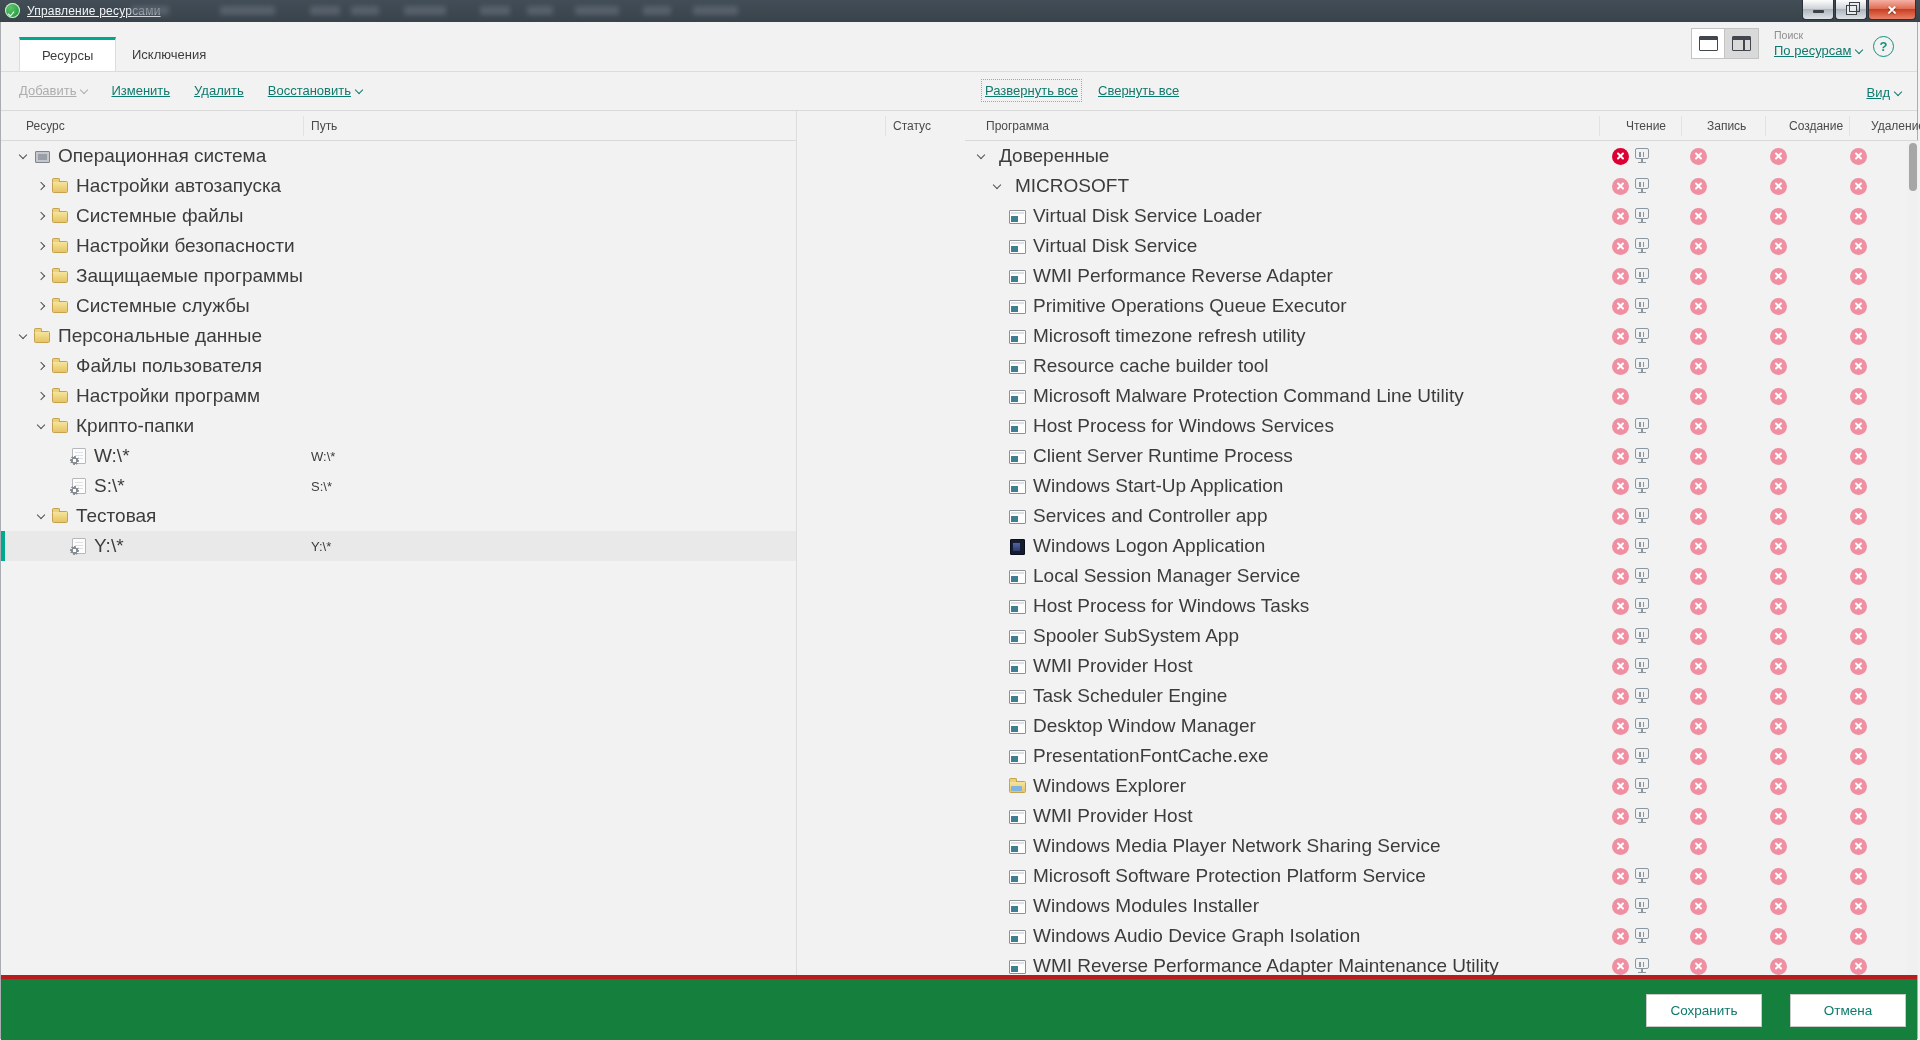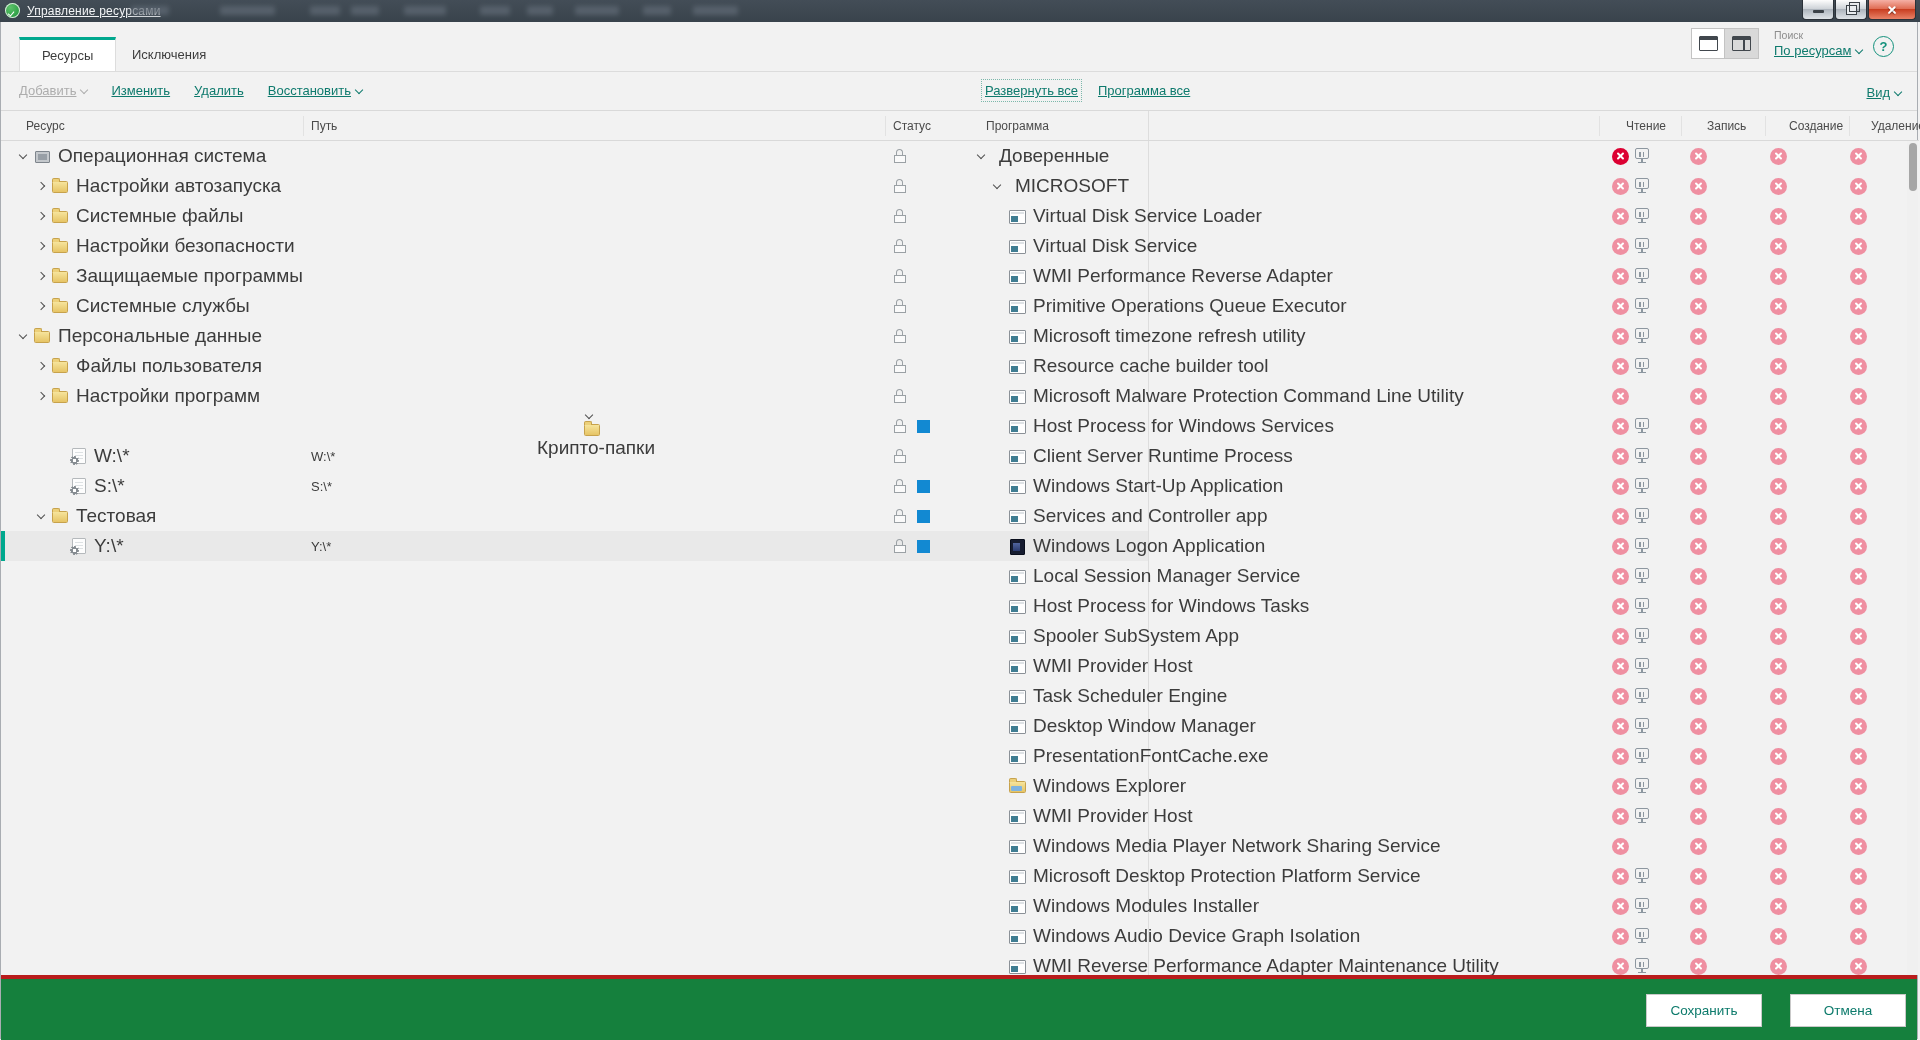--- a/index.html
+++ b/index.html
@@ -59,21 +59,21 @@
 
   
   .toolbar{position:absolute;left:0;top:50px;width:100%;height:38px;}
   .tool-left{position:absolute;left:18px;top:11px;display:flex;gap:24px;align-items:center;}
   .tool-mid{position:absolute;left:984px;top:11px;display:flex;gap:20px;align-items:center;}
   .tool-right{position:absolute;right:16px;top:11px;}
 
   
   .panels{position:absolute;left:0;top:88px;width:100%;height:865px;border-top:1px solid #d9d9d9;box-sizing:border-box;}
   .panel{position:absolute;top:0;height:100%;}
-  .panel-left{left:0;width:1148px;border-right:1px solid #ddd;box-sizing:border-box;padding-left:36px;}
+  .panel-left{left:0;width:796px;border-right:1px solid #ddd;box-sizing:border-box;padding-left:36px;}
   .panel-right{left:964px;width:954px;}
   .phead{position:absolute;left:0;top:0;width:100%;height:30px;border-bottom:1px solid #d9d9d9;box-sizing:border-box;}
   .hcell{position:absolute;top:0;height:30px;line-height:30px;font-size:12px;color:#4a4a4a;white-space:nowrap;}
   .hsep{position:absolute;top:5px;height:20px;width:1px;background:#e2e2e2;}
   .pbody{position:absolute;left:0;top:30px;width:100%;bottom:0;overflow:hidden;}
 
   .trow{position:relative;height:30px;width:100%;box-sizing:border-box;}
   .trow.sel{background:#e9e9e9;}
   .trow.sel::before{content:"";position:absolute;left:0;top:0;width:4px;height:100%;background:#00a88e;}
   .treecell{display:flex;align-items:center;height:100%;}
@@ -192,21 +192,21 @@
 
     <div class="toolbar">
       <div class="tool-left">
         <span class="lnk disabled"><span>Добавить</span><span class="lchev"></span></span>
         <span class="lnk">Изменить</span>
         <span class="lnk">Удалить</span>
         <span class="lnk"><span>Восстановить</span><span class="lchev"></span></span>
       </div>
       <div class="tool-mid">
         <span class="lnk focus-dotted">Развернуть все</span>
-        <span class="lnk">Программа все</span>
+        <span class="lnk">Свернуть все</span>
       </div>
       <div class="tool-right">
         <span class="lnk"><span>Вид</span><span class="lchev"></span></span>
       </div>
     </div>
 
     <div class="panels">
 
       <div class="panel panel-left">
         <div class="phead">
@@ -319,21 +319,21 @@
                 <span class="ic">
                   <span class="i-folder-b"></span>
                 </span>
                 <span class="lbl">Настройки программ</span>
               </div>
               <div class="cell status-cell">
                 <span class="i-lock"></span>
               </div>
             </div>
             <div class="trow">
-              <div class="treecell" style="padding-left: 36px; flex-direction: column;">
+              <div class="treecell" style="padding-left: 36px;">
                 <span class="chev down"></span>
                 <span class="ic">
                   <span class="i-folder-b"></span>
                 </span>
                 <span class="lbl">Крипто-папки</span>
               </div>
               <div class="cell status-cell">
                 <span class="i-lock"></span>
                 <span class="i-flag"></span>
               </div>
@@ -904,21 +904,21 @@
               </div>
               <div class="cell perm-del">
                 <span class="i-x"></span>
               </div>
             </div>
             <div class="trow">
               <div class="treecell" style="padding-left: 44px;">
                 <span class="ic">
                   <span class="i-app-b"></span>
                 </span>
-                <span class="lbl">Microsoft Desktop Protection Platform Service</span>
+                <span class="lbl">Microsoft Software Protection Platform Service</span>
               </div>
               <div class="cell perm-read">
                 <span class="i-x"></span>
                 <span class="i-mon"></span>
               </div>
               <div class="cell perm-write">
                 <span class="i-x"></span>
               </div>
               <div class="cell perm-create">
                 <span class="i-x"></span>

